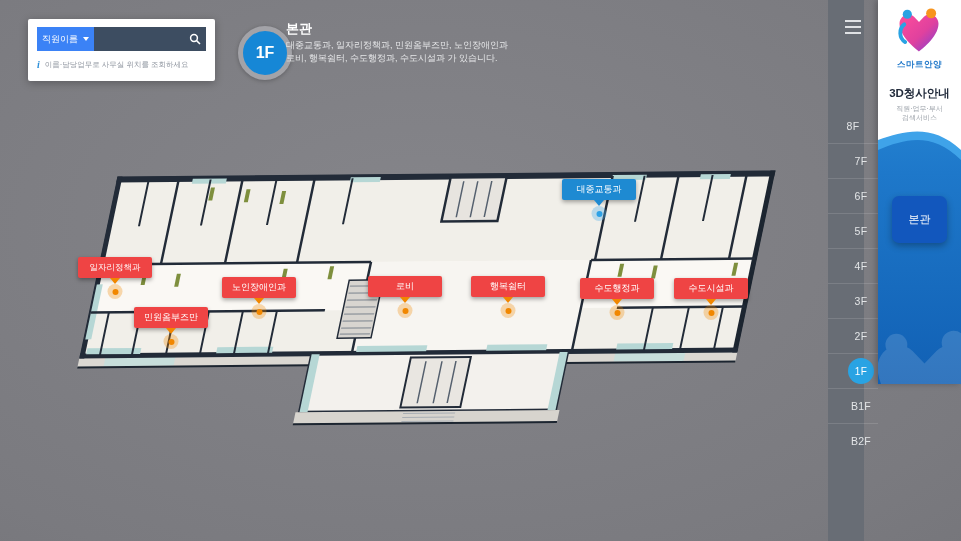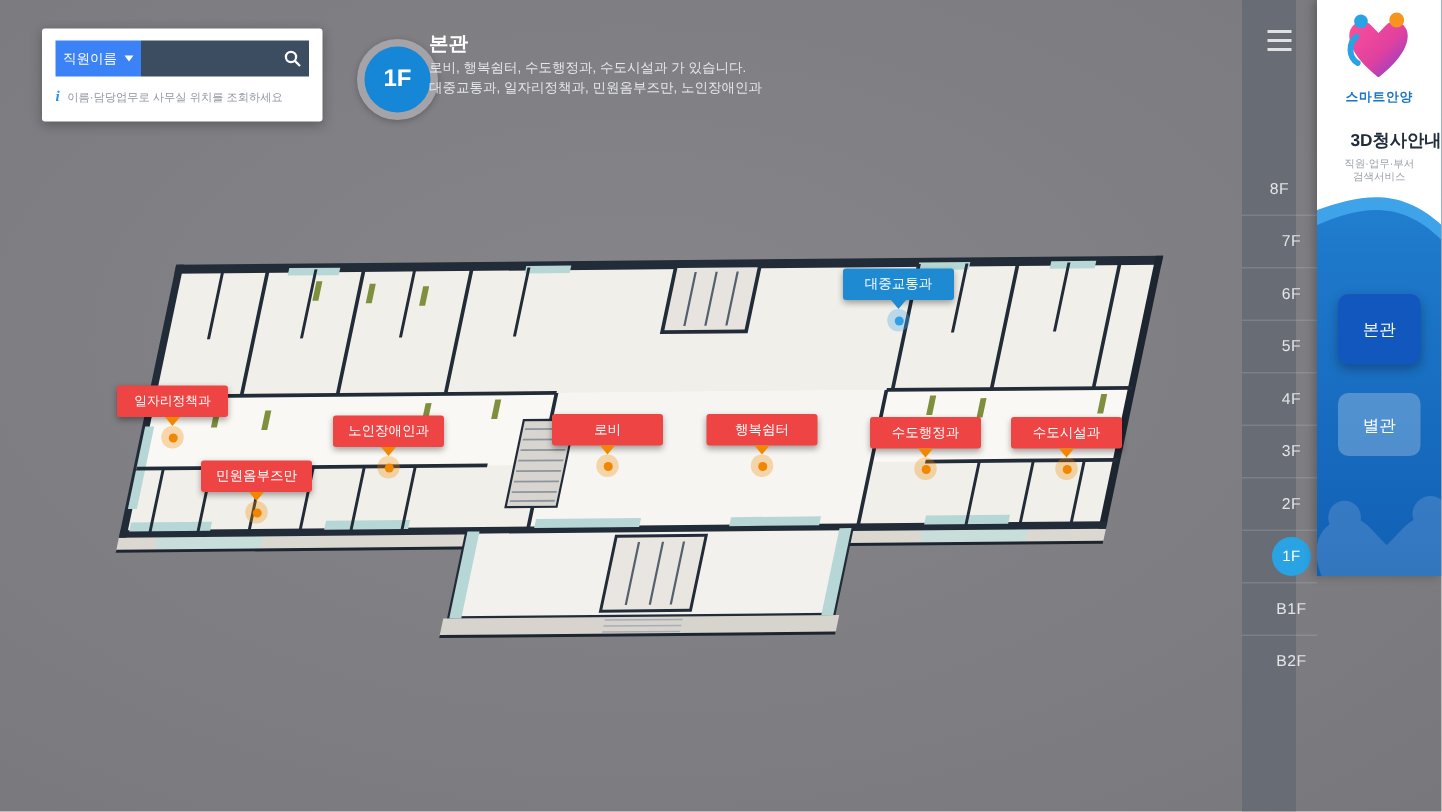--- a/index.html
+++ b/index.html
@@ -74,21 +74,21 @@
     display:flex; align-items:center; justify-content:center; font-size:10px; }
 
   
   .side-panel { position:absolute; left:878px; top:0; width:83px; height:384px; overflow:hidden;
     background:linear-gradient(180deg,#2f97e0 0%, #1e78ca 45%, #1160b4 100%);
     box-shadow:-2px 0 6px rgba(0,0,0,.25); }
   .panel-head-svg { position:absolute; top:0; left:0; }
   .logo-svg { position:absolute; left:15px; top:6px; }
   .logo-text { position:absolute; top:59px; left:0; width:83px; text-align:center;
     font-size:8.5px; font-weight:bold; color:#1b75c8; letter-spacing:.5px; }
-  .panel-title { position:absolute; top:86px; left:0; width:83px; text-align:right;
+  .panel-title { position:absolute; top:86px; left:0; width:83px; text-align:center;
     font-size:11.5px; font-weight:bold; color:#222c3c; }
   .panel-sub { position:absolute; left:0; width:83px; text-align:center; font-size:7px; color:#9aa0a8; }
   .sub1 { top:104px; } .sub2 { top:113px; }
   .bld-btn { position:absolute; left:14px; width:55px; border:none; border-radius:7px; color:#fff;
     font-size:11px; cursor:pointer; font-family:"Liberation Sans", sans-serif; }
   .btn-main { top:196px; height:47px; background:#1257bd; box-shadow:0 3px 7px rgba(0,0,0,.3); }
   .btn-annex { top:262px; height:42px; background:rgba(255,255,255,.25); }
   .watermark { position:absolute; left:-16px; top:325px; opacity:.14; }
   .copyright { position:absolute; top:511px; left:0; width:83px; text-align:center;
     font-size:6.5px; color:rgba(255,255,255,.6); }
@@ -114,22 +114,22 @@
   </div>
   <div class="search-hint">
     <span class="info-i">i</span>
     <span>이름·담당업무로 사무실 위치를 조회하세요</span>
   </div>
 </div>
 
 <div class="floor-badge">1F</div>
 <div class="hd-title">본관</div>
 <div class="hd-desc">
+  <div>대중교통과, 일자리정책과, 민원옴부즈만, 노인장애인과</div>
   <div>로비, 행복쉼터, 수도행정과, 수도시설과 가 있습니다.</div>
-  <div>대중교통과, 일자리정책과, 민원옴부즈만, 노인장애인과</div>
 </div>
 
 <svg class="map-svg" viewBox="0 0 790 330">
   <g transform="matrix(1,-0.009,-0.21,1,6,7)">
 
     <rect x="66" y="14" width="654" height="178" fill="#f1efe9" stroke="#222b38" stroke-width="3"></rect>
     <rect x="66" y="100" width="654" height="48" fill="#faf8f4"></rect>
     <rect x="336" y="100" width="220" height="92" fill="#f7f5f1"></rect>
 
     <rect x="64" y="192" width="658" height="11" fill="#dbd8d2"></rect>
@@ -266,21 +266,20 @@
     <path d="M5.2,8.5 C2.6,10.5 2.8,15 5.6,16.6" fill="none" stroke="#29a3e3" stroke-width="1.8" stroke-linecap="round"></path>
     <circle cx="6.6" cy="3.8" r="2.1" fill="#29a3e3"></circle>
     <circle cx="17.6" cy="3.4" r="2.3" fill="#f7941d"></circle>
   </svg>
   <div class="logo-text">스마트안양</div>
   <div class="panel-title">3D청사안내</div>
   <div class="panel-sub sub1">직원·업무·부서</div>
   <div class="panel-sub sub2">검색서비스</div>
 
   <button class="bld-btn btn-main">본관</button>
-  <button class="bld-btn btn-annex">별관</button>
 
   <svg class="watermark" width="125" height="125" viewBox="0 0 24 24">
     <path fill="#ffffff" d="M12,21 C12,21 3,14.5 3,8.2 C3,4.4 7.3,2.5 9.7,5 L12,7.4 L14.3,5 C16.7,2.5 21,4.4 21,8.2 C21,14.5 12,21 12,21 Z"></path>
     <circle cx="6.6" cy="3.8" r="2.1" fill="#ffffff"></circle>
     <circle cx="17.6" cy="3.4" r="2.3" fill="#ffffff"></circle>
   </svg>
 
   <div class="copyright">ⓒ 2019 by Anyang City</div>
 </div>
 

